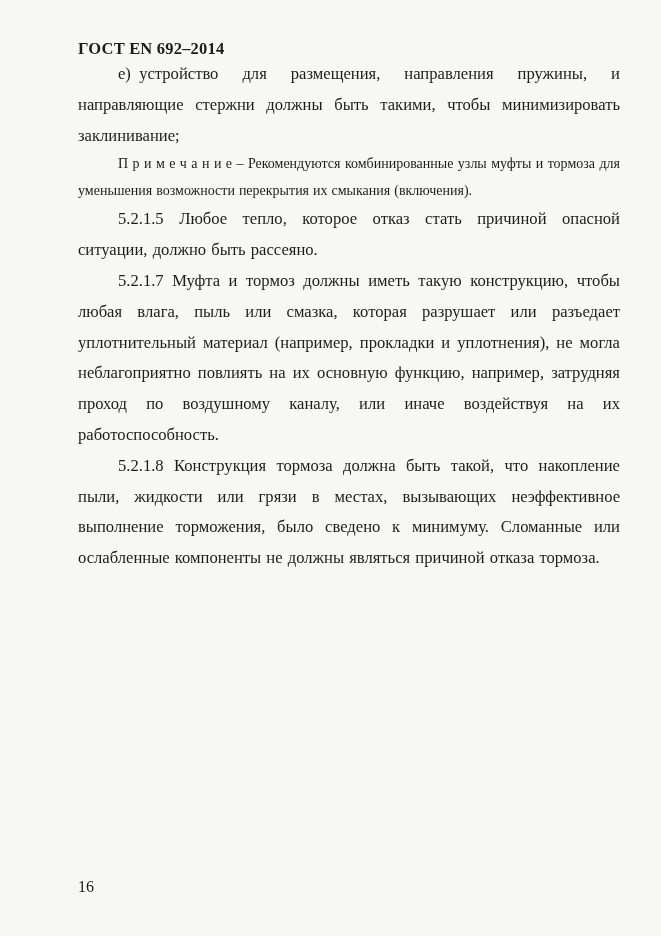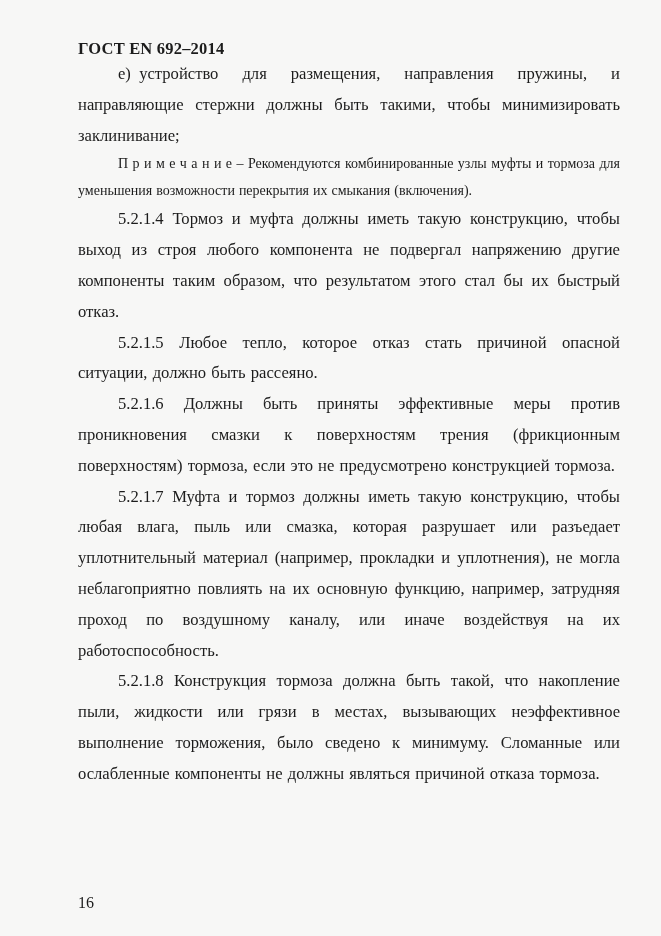--- a/index.html
+++ b/index.html
@@ -34,38 +34,36 @@
     word-spacing: 1px;
   }
   .doc-body p.note {
     font-size: 14px;
     line-height: 26.5px;
     word-spacing: 0.5px;
   }
   .page-footer {
     position: absolute;
     left: 78px;
-    bottom: 24px;
+    bottom: 40px;
     font-size: 16px;
     line-height: 18px;
   }
 </style>
 </head>
 <body>
 
 <div class="page">
 
   <div class="doc-header">ГОСТ EN 692–2014</div>
 
   <div class="doc-body">
     <p class="body">e) устройство для размещения, направления пружины, и направляющие стержни должны быть такими, чтобы минимизировать заклинивание;</p>
     <p class="note">П р и м е ч а н и е – Рекомендуются комбинированные узлы муфты и тормоза для уменьшения возможности перекрытия их смыкания (включения).</p>
-    <p class="body">5.2.1.4 Тормоз и муфта должны иметь такую конструкцию, чтобы выход из строя любого компонента не подвергал напряжению другие компоненты та­ким образом, что результатом этого стал бы их быстрый отказ.</p>
     <p class="body">5.2.1.5 Любое тепло, которое отказ стать причиной опасной ситуации, должно быть рассеяно.</p>
-    <p class="body">5.2.1.6 Должны быть приняты эффективные меры против проникновения смазки к поверхностям трения (фрикционным поверхностям) тормоза, если это не предусмотрено конструкцией тормоза.</p>
     <p class="body">5.2.1.7 Муфта и тормоз должны иметь такую конструкцию, чтобы любая влага, пыль или смазка, которая разрушает или разъедает уплотнительный ма­териал (например, прокладки и уплотнения), не могла неблагоприятно повлиять на их основную функцию, например, затрудняя проход по воздушному каналу, или иначе воздействуя на их работоспособность.</p>
     <p class="body">5.2.1.8 Конструкция тормоза должна быть такой, что накопление пыли, жидкости или грязи в местах, вызывающих неэффективное выполнение тормо­жения, было сведено к минимуму. Сломанные или ослабленные компоненты не должны являться причиной отказа тормоза.</p>
 
   </div>
 
   <div class="page-footer">16</div>
 
 </div>
 
 </body></html>

